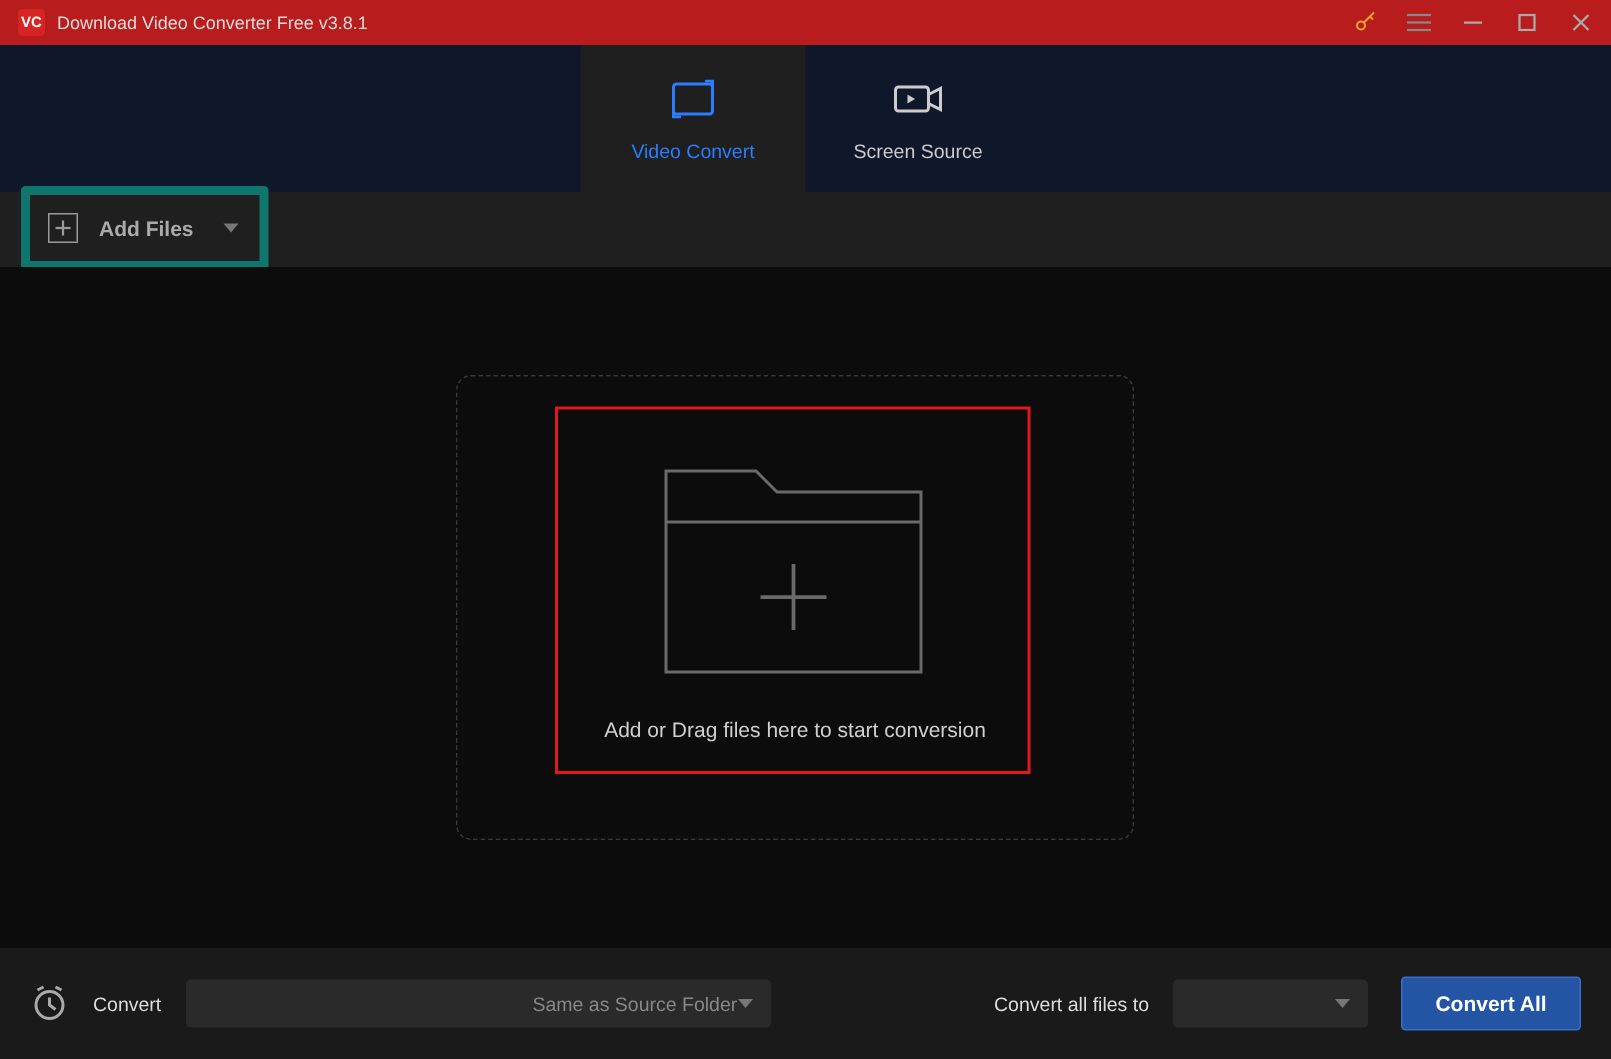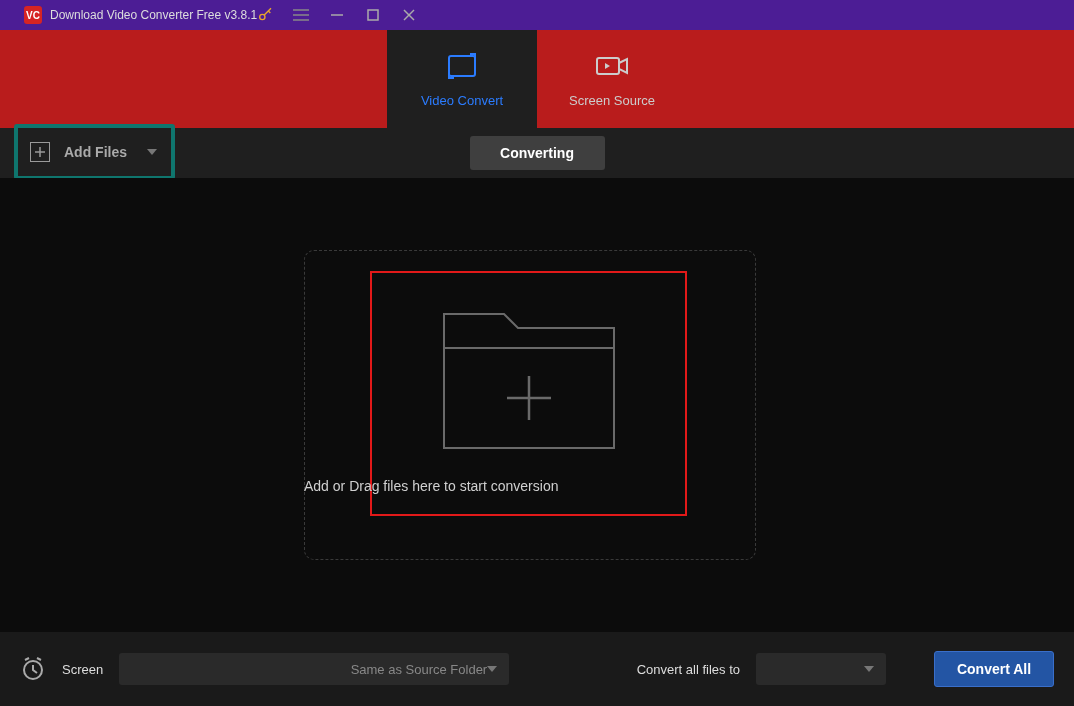--- a/index.html
+++ b/index.html
@@ -11,41 +11,42 @@
     color: #ccc;
     overflow: hidden;
     position: relative;
   }
 
   
   .titlebar {
     height: 30px;
     display: flex;
     align-items: center;
-    padding: 0 12px 0 24px;
-    background: #4c1d95;
+    justify-content: space-between;
+    padding: 0 12px 0 12px;
+    background: #b91c1c;
   }
   .titlebar-left { display: flex; align-items: center; gap: 8px; }
   .app-logo {
     width: 18px; height: 18px; background: #d62424; border-radius: 3px;
     display: flex; align-items: center; justify-content: center;
     color: #fff; font-weight: bold; font-size: 10px;
   }
   .app-title { font-size: 12px; color: #ddd; }
   .titlebar-right { display: flex; align-items: center; gap: 20px; }
   .titlebar-icon { width: 16px; height: 16px; display:flex; align-items:center; justify-content:center; cursor:pointer; }
   .titlebar-icon svg { display:block; }
 
   
   .main-tabs {
     height: 98px;
     display: flex;
     justify-content: center;
     align-items: stretch;
-    background: #b91c1c;
+    background: #0f172a;
   }
   .main-tab {
     width: 150px;
     display: flex;
     flex-direction: column;
     align-items: center;
     justify-content: center;
     gap: 12px;
     cursor: pointer;
     color: #ccc;
@@ -62,21 +63,21 @@
   .toolbar {
     height: 50px;
     background: #1f1f1f;
     display: flex;
     align-items: center;
     position: relative;
   }
   .add-files-wrap {
     position: absolute;
     left: 14px; top: -4px;
-    border: 4px solid #0f766e;
+    border: 6px solid #0f766e;
     border-radius: 3px;
     height: 56px;
     display: flex;
     align-items: center;
     padding: 0 14px 0 12px;
     cursor: pointer;
   }
   .add-files-wrap .plus-box {
     width: 20px; height: 20px; border: 1.5px solid #9a9a9a;
     display:flex; align-items:center; justify-content:center;
@@ -123,21 +124,21 @@
   }
   .folder-icon {
     position:absolute;
     left: 440px; top: 130px;
     width: 178px; height: 145px;
   }
   .drop-text {
     position:absolute;
     left: 304px; top: 300px;
     width: 452px;
-    text-align:left;
+    text-align:center;
     color:#d0d0d0;
     font-size: 14px;
   }
 
   
   .bottombar {
     position:absolute;
     bottom:0; left:0; right:0;
     height: 74px;
     background: #1a1a1a;
@@ -153,21 +154,21 @@
     display:flex; align-items:center; justify-content:flex-end;
     padding: 0 12px; color:#888; font-size:13px; cursor:pointer;
   }
   .output-select { width: 390px; }
   .convert-label { color:#ddd; font-size:13px; margin-left:auto; }
   .format-select { width: 130px; }
   .convert-all-btn {
     background:#2355a4; color:#fff; font-size:14px; font-weight:600;
     height:36px; width:120px; border-radius:3px;
     display:flex; align-items:center; justify-content:center;
-    cursor:pointer; margin-left: 32px;
+    cursor:pointer; margin-left: 6px;
     border: 1px solid #3a6fca;
   }
 </style>
 </head>
 <body>
 
 <div class="titlebar">
   <div class="titlebar-left">
     <div class="app-logo">VC</div>
     <div class="app-title">Download Video Converter Free v3.8.1</div>
@@ -235,21 +236,20 @@
       <svg width="12" height="12" viewBox="0 0 12 12" stroke="#9a9a9a" stroke-width="1.5">
           <line x1="6" y1="1" x2="6" y2="11"></line>
           <line x1="1" y1="6" x2="11" y2="6"></line>
         </svg>
     </div>
     <div class="label">Add Files</div>
     <div class="dropdown-caret"></div>
   </div>
 
   <div class="sub-tabs">
-    <div class="sub-tab active">Converting</div>
   </div>
 </div>
 
 <div class="content">
   <div class="drop-outer"></div>
   <div class="drop-inner-highlight"></div>
   <div class="folder-icon">
     <svg width="178" height="145" viewBox="0 0 178 145" fill="none" stroke="#6a6a6a" stroke-width="2">
       <path d="M4 20 v-14 h60 l14 14 h96 v120 h-170 z"></path>
       <line x1="4" y1="40" x2="174" y2="40"></line>
@@ -261,21 +261,21 @@
 </div>
 
 <div class="bottombar">
   <div class="clock-icon">
     <svg width="26" height="26" viewBox="0 0 26 26" fill="none" stroke="#aaa" stroke-width="2">
       <circle cx="13" cy="14" r="9"></circle>
       <path d="M13 9 v5 l4 3"></path>
       <path d="M5 4 l4 -2 M21 4 l-4 -2"></path>
     </svg>
   </div>
-  <div class="output-label">Screen</div>
+  <div class="output-label">Convert</div>
   <div class="select-box output-select">
     <span>Same as Source Folder</span>
     <div class="dropdown-caret"></div>
   </div>
   <div class="convert-label">Convert all files to</div>
   <div class="select-box format-select">
     <span></span>
     <div class="dropdown-caret"></div>
   </div>
   <div class="convert-all-btn">Convert All</div>

